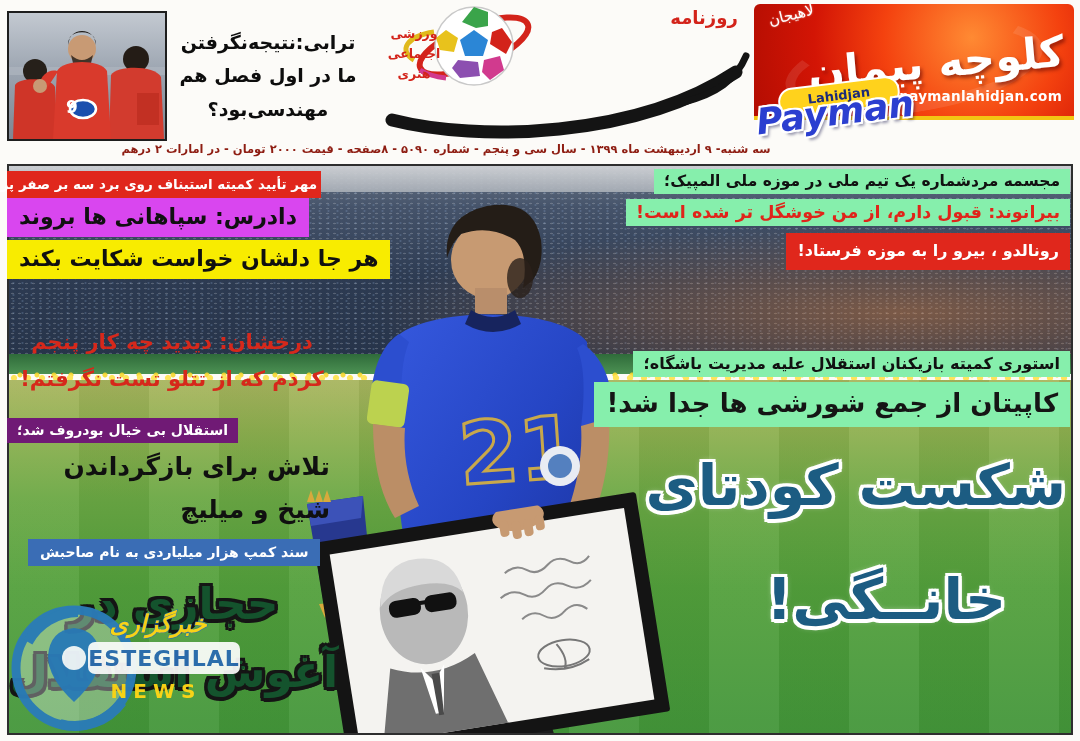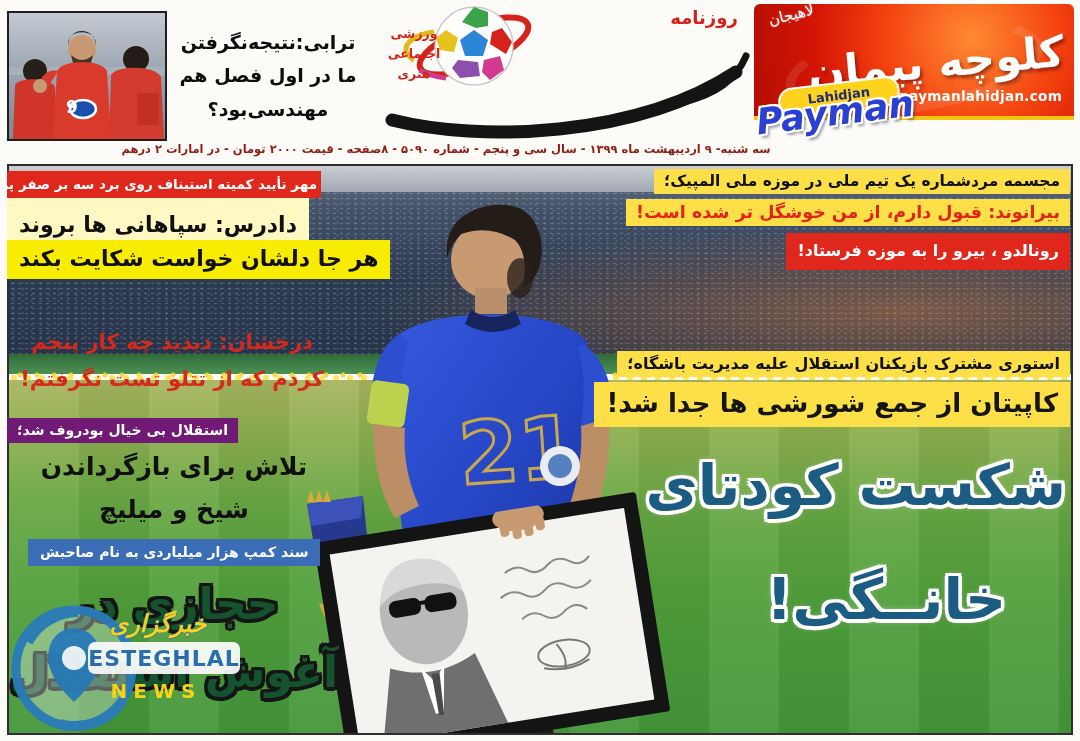--- a/index.html
+++ b/index.html
@@ -57,43 +57,43 @@
      background-size:14px 16px,17px 16px;opacity:.9;}
   .pitch{position:absolute;left:0;top:214px;width:100%;height:357px;
      background-image:
        repeating-linear-gradient(90deg, rgba(255,255,255,.05) 0 70px, rgba(0,30,0,.05) 70px 140px),
        linear-gradient(180deg,#a9b55f 0%, #8fb050 14%, #6aa844 34%, #53a03c 58%, #43963a 100%);}
   .player-svg{position:absolute;left:268px;top:0;}
   .frame-svg{position:absolute;left:318px;top:348px;transform:rotate(-9deg);}
 
   
   .strip{position:absolute;font-weight:bold;direction:rtl;white-space:nowrap;}
-  .bg-white{background:#fde047;}
+  .bg-white{background:#86efac;}
   .kicker-right-top{right:10px;top:169px;font-size:15.5px;color:#111;padding:3px 10px 4px;}
   .quote-right-top{right:10px;top:199px;font-size:17.5px;color:#e0241a;padding:3px 10px 4px;}
   .head-right-top{right:10px;top:233px;font-size:16px;color:#fff;background:#e0271c;padding:8px 11px 10px;}
   .kicker-captain{right:10px;top:351px;font-size:16px;color:#111;padding:3px 10px 4px;}
   .head-captain{right:10px;top:382px;font-size:26px;color:#151515;padding:6px 12px 9px;}
   .main-line1{right:14px;top:452px;font-size:57px;color:#1c5c82;}
   .main-line2{right:74px;top:566px;font-size:57px;color:#1c5c82;}
   .outline-white{text-shadow:-3px -3px 0 #fff,0 -3.5px 0 #fff,3px -3px 0 #fff,-3.5px 0 0 #fff,
       3.5px 0 0 #fff,-3px 3px 0 #fff,0 3.5px 0 #fff,3px 3px 0 #fff,0 0 7px rgba(255,255,255,.85);}
   .outline-black{text-shadow:-3px -3px 0 #151515,0 -3.5px 0 #151515,3px -3px 0 #151515,-3.5px 0 0 #151515,
       3.5px 0 0 #151515,-3px 3px 0 #151515,0 3.5px 0 #151515,3px 3px 0 #151515;}
 
   .kicker-appeal{left:7px;top:171px;width:314px;font-size:13.5px;color:#fff;background:#e0271c;
       text-align:center;padding:5px 4px 6px;box-sizing:border-box;}
-  .appeal-l1{left:7px;top:198px;font-size:22px;color:#101010;background:#fef9c3;padding:14px 12px 8px;}
+  .appeal-l1{left:7px;top:198px;font-size:22px;color:#101010;background:#d946ef;padding:6px 12px 8px;}
   .appeal-l2{left:7px;top:240px;font-size:22px;color:#101010;background:#f8ec00;padding:6px 12px 8px;}
 
   .derakhshan{left:10px;top:324px;width:324px;text-align:center;font-size:21px;line-height:1.75;
       color:#d6281b;font-weight:bold;direction:rtl;}
   .kicker-green{left:7px;top:418px;font-size:14px;color:#fff;background:#701a75;padding:4px 10px 5px;}
   .transfers{left:18px;top:446px;width:312px;font-size:25px;line-height:1.7;color:#101010;
-      font-weight:bold;direction:rtl;text-align:center;}
+      font-weight:bold;direction:rtl;text-align:right;}
   .kicker-blue{left:28px;top:539px;font-size:14px;color:#fff;background:#3a6db5;padding:5px 12px 6px;}
   .hejazi{left:0px;top:570px;width:348px;text-align:center;font-size:44px;line-height:1.55;
       color:#14532d;font-weight:bold;direction:rtl;}
 
   .watermark{left:6px;top:584px;opacity:.96;}
 </style>
 </head>
 <body>
 
 <div class="page">
@@ -258,21 +258,21 @@
         <rect x="212" y="12" width="9" height="17" rx="4" fill="#c79a72"></rect>
         <rect x="224" y="10" width="9" height="15" rx="4" fill="#c79a72"></rect>
       </g>
     </svg>
   </div>
 
   <div class="strip bg-white kicker-right-top">مجسمه مردشماره یک تیم ملی در موزه ملی المپیک؛</div>
   <div class="strip bg-white quote-right-top">بیرانوند: قبول دارم، از من خوشگل تر شده است!</div>
   <div class="strip head-right-top">رونالدو ، بیرو را به موزه فرستاد!</div>
 
-  <div class="strip bg-white kicker-captain">استوری مشترک بازیکنان استقلال علیه مدیریت باشگاه؛</div>
+  <div class="strip bg-white kicker-captain">استوری کمیته بازیکنان استقلال علیه مدیریت باشگاه؛</div>
   <div class="strip bg-white head-captain">کاپیتان از جمع شورشی ها جدا شد!</div>
 
   <div class="strip main-line1 outline-white">شکست کودتای</div>
   <div class="strip main-line2 outline-white">خانــگی!</div>
 
   <div class="strip kicker-appeal">مهر تأیید کمیته استیناف روی برد سه بر صفر پرسپولیس</div>
   <div class="strip appeal-l1">دادرس: سپاهانی ها بروند</div>
   <div class="strip appeal-l2">هر جا دلشان خواست شکایت بکند</div>
 
   <div class="abs derakhshan">

